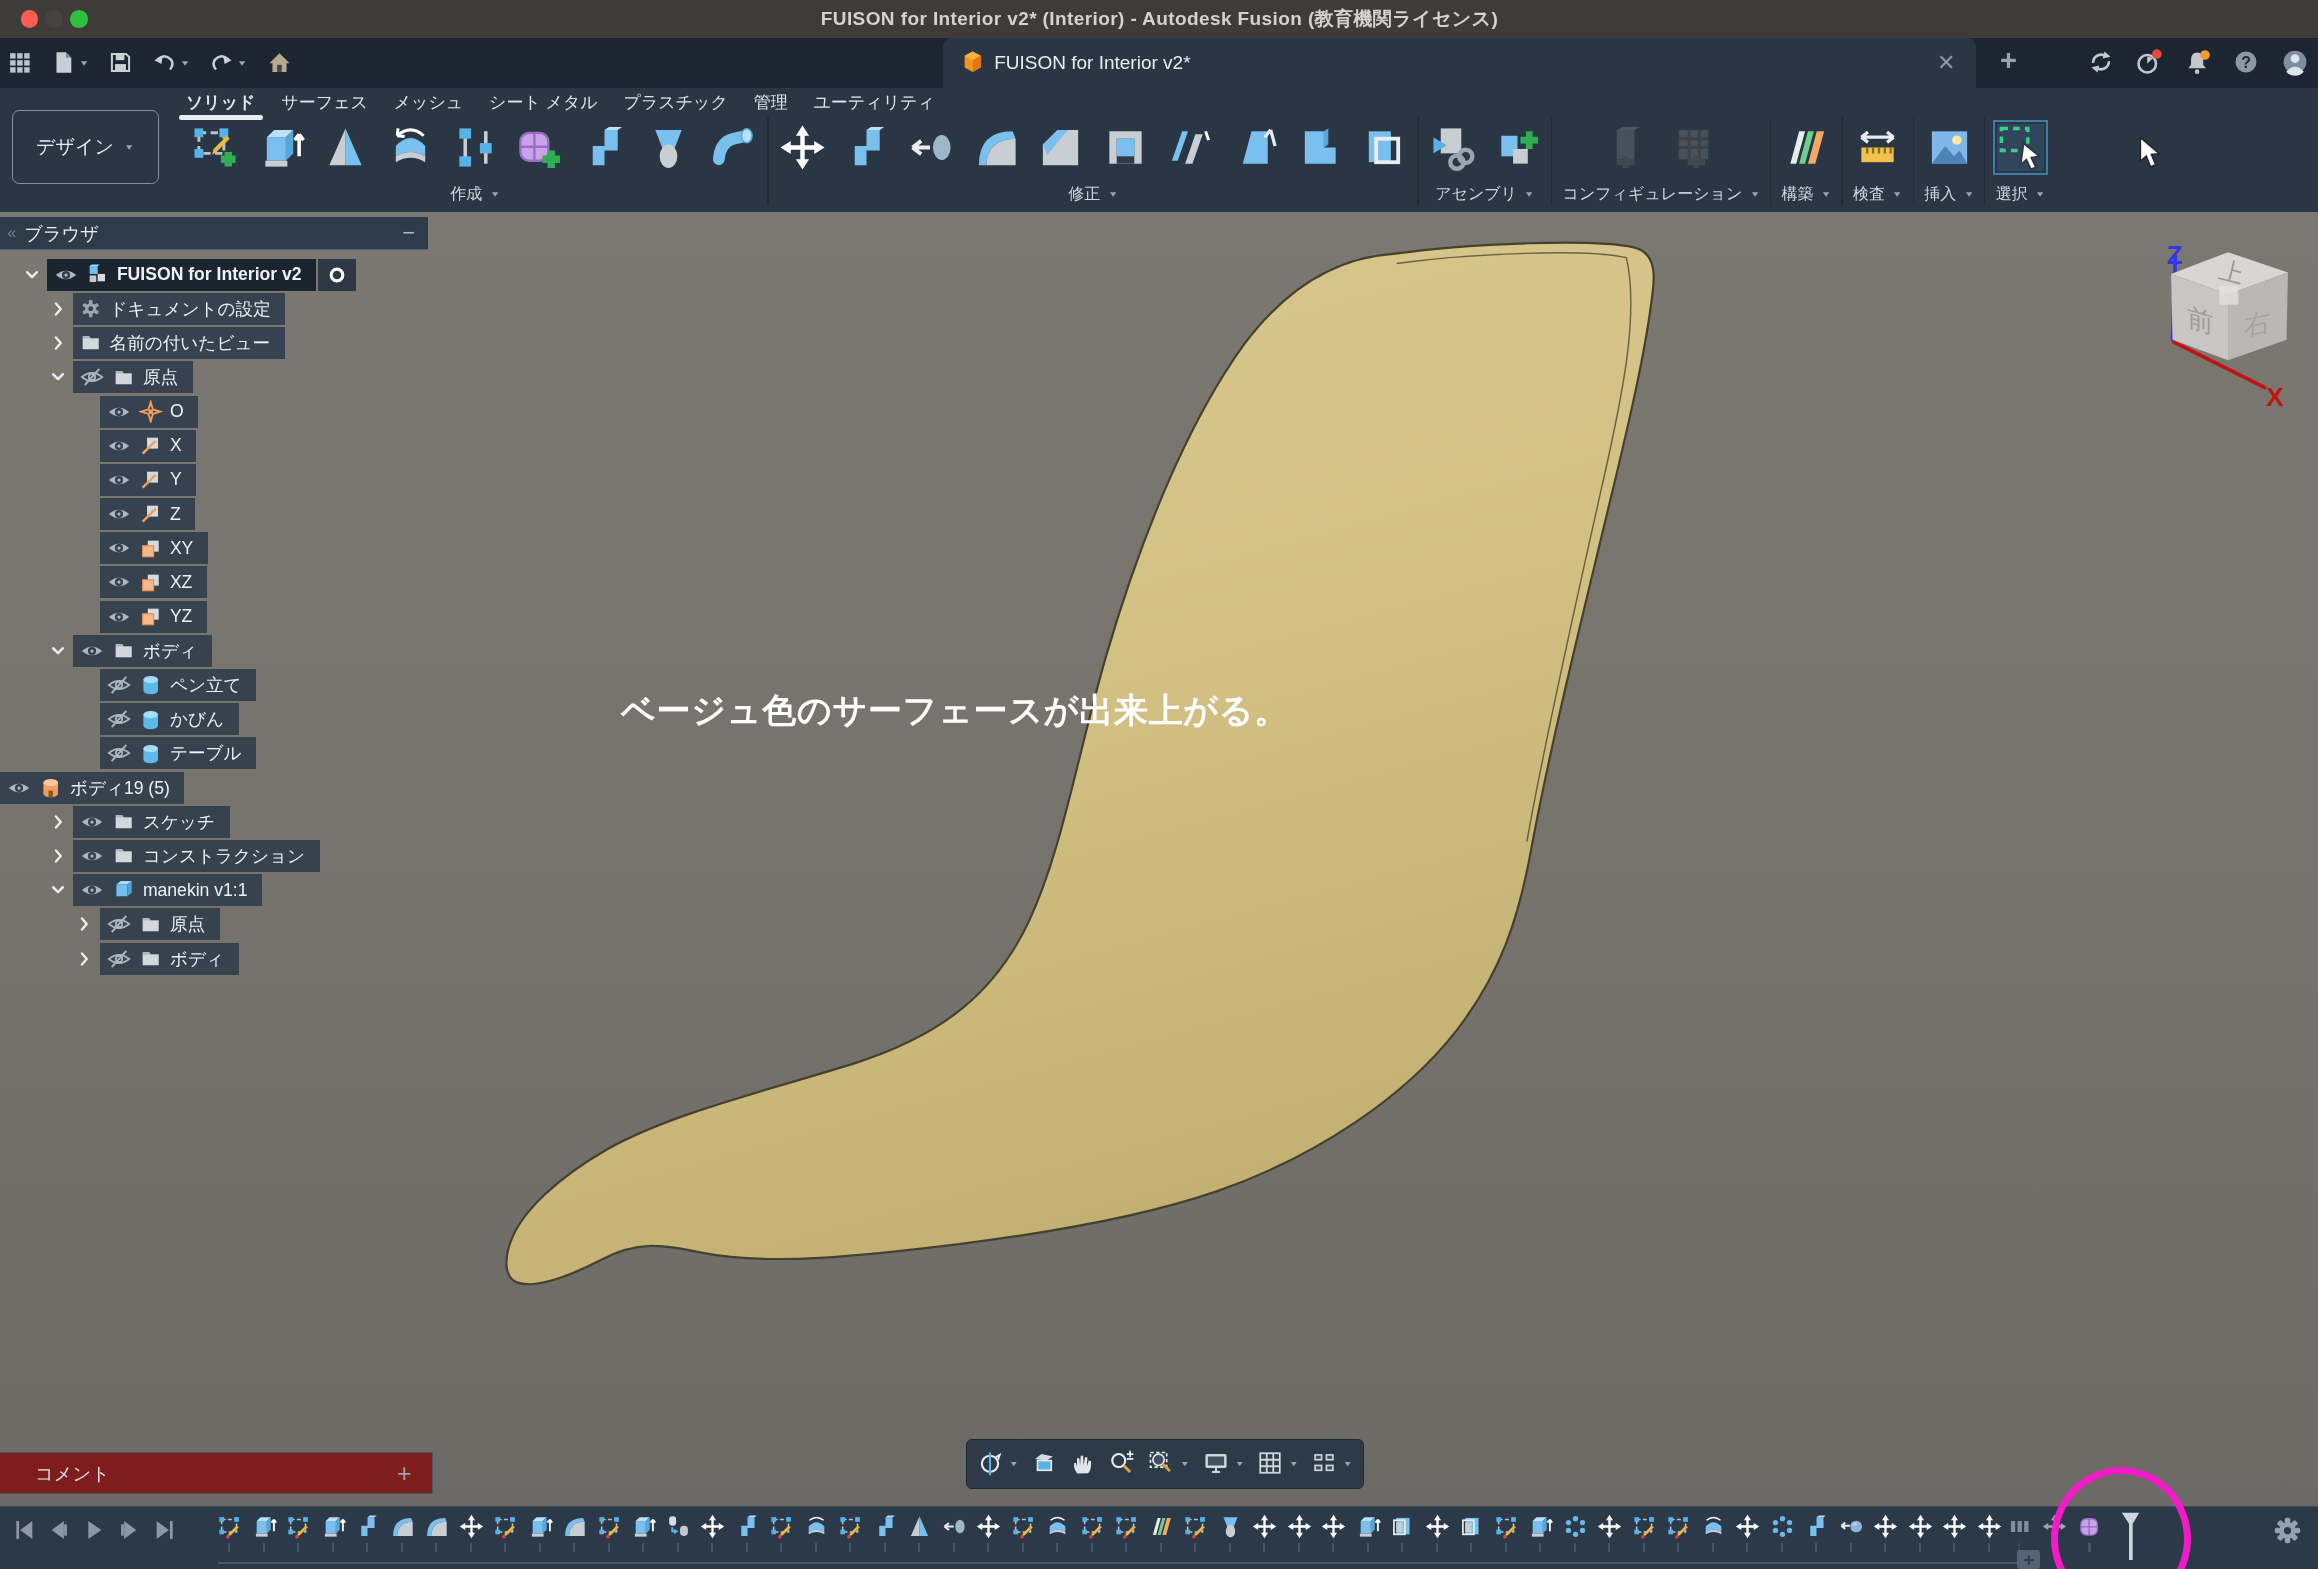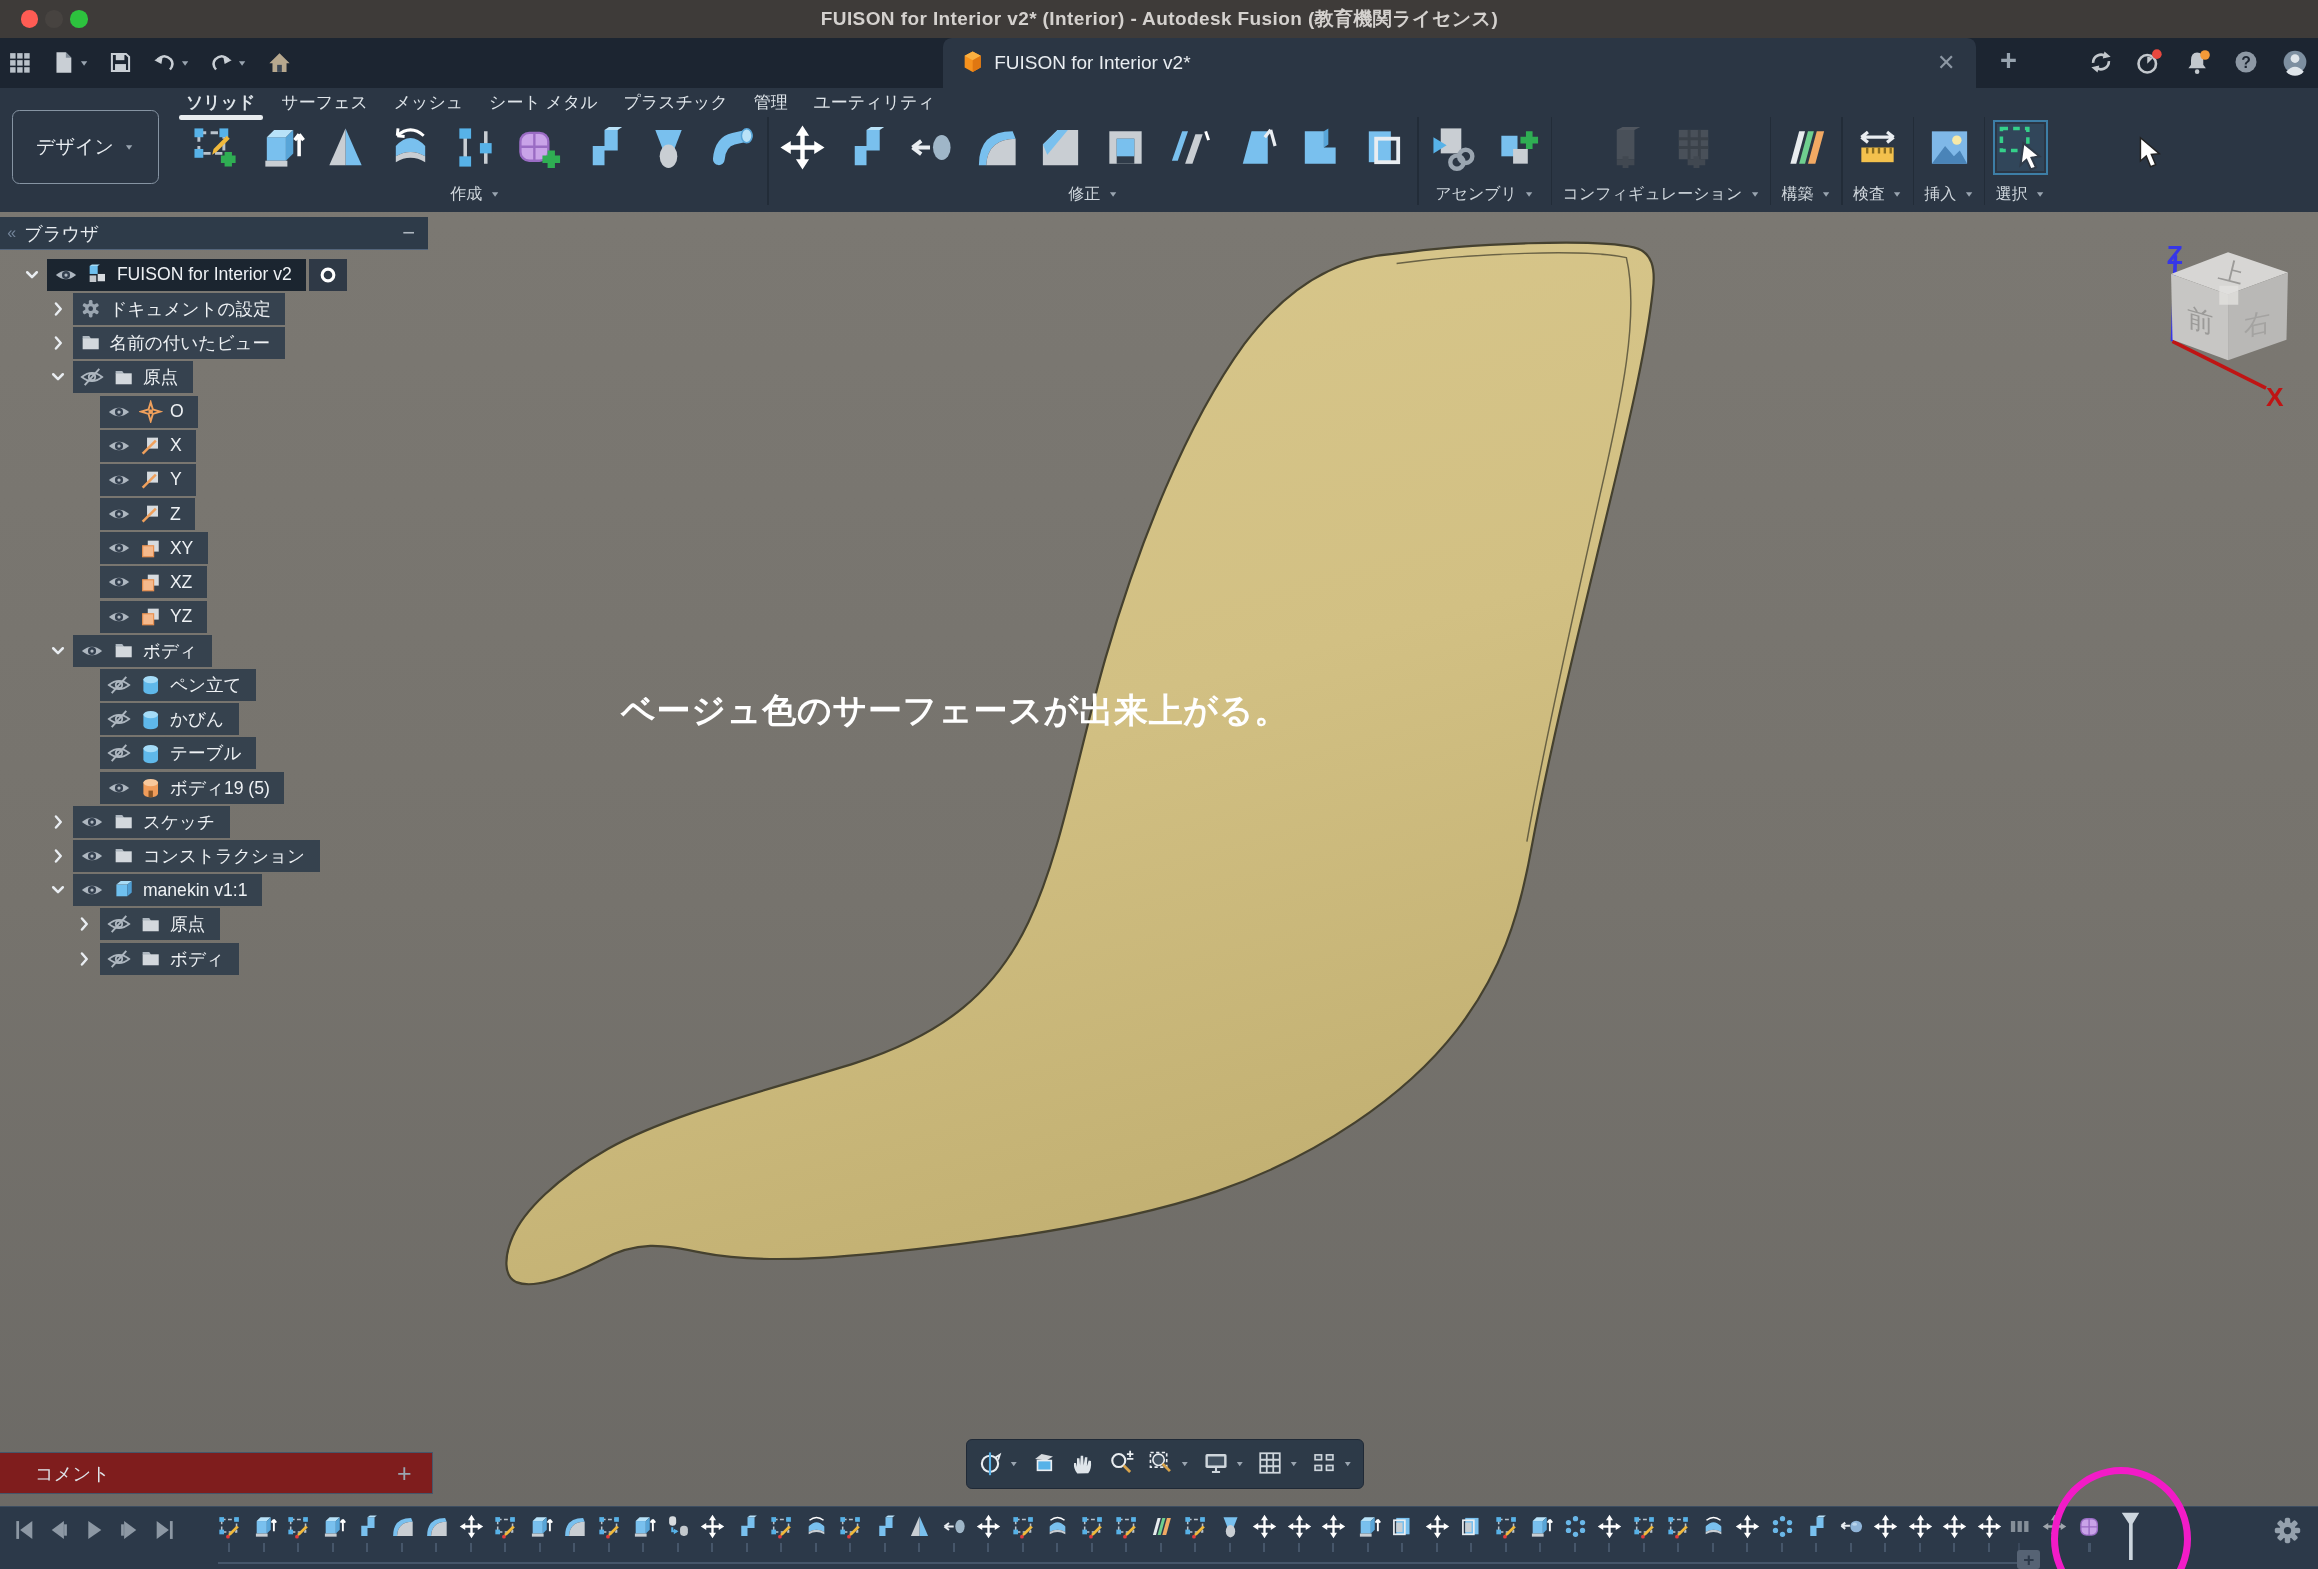--- a/index.html
+++ b/index.html
@@ -54,21 +54,21 @@
   #browser-header{height:32px;background:#2e3b49;border-bottom:1.5px solid #53647a;
        display:flex;align-items:center;font-size:18.3px;}
   #browser-header .hdr-collapse{color:#74859a;font-size:16px;padding:0 10.2px 0 7.3px;letter-spacing:-2.2px;}
   #browser-header .hdr-min{margin-left:auto;color:#aeb7c0;font-size:22px;padding-right:13px;}
   #tree{margin-top:8.8px;display:flex;flex-direction:column;gap:2.2px;}
   .trow{position:relative;height:32px;display:flex;align-items:center;}
   .texp{position:absolute;width:22px;height:22px;}
   .texp svg{width:22px;height:22px;}
   .trowbg{display:inline-flex;align-items:center;height:32px;background:rgba(50,63,77,.94);
           padding:0 14.6px 0 5.9px;gap:7.3px;font-size:17.6px;color:#eef1f4;}
-  .trow.sel .trowbg{background:rgba(24,34,45,.97);font-weight:normal;text-align:center;}
+  .trow.sel .trowbg{background:rgba(24,34,45,.97);font-weight:bold;text-align:center;}
   .tico{width:23.4px;height:23.4px;}
   .tico svg{width:23.4px;height:23.4px;}
   .teye{width:26px;height:26px;}
   .teye svg{width:26px;height:26px;}
   .tradio{display:inline-flex;align-items:center;justify-content:center;width:38px;height:32px;
           background:rgba(43,54,67,.95);margin-left:2.2px;}
   .tradio svg{width:22px;height:22px;}
   
   #comments{position:absolute;left:0;top:1452px;width:433px;height:42px;background:#7f1d1d;
             border:0.7px solid #46566a;border-left:none;display:flex;align-items:center;z-index:20;
@@ -733,21 +733,21 @@
                 <circle cx="16" cy="16" r="4" fill="none" stroke="#aeb7c0" stroke-width="2.2"></circle>
                 <path d="M7 26 L25 6" stroke="#aeb7c0" stroke-width="2.4"></path>
               </svg></span>
             <span class="tico"><svg viewBox="0 0 32 32">
                 <path d="M6 9 v15 a10 5 0 0 0 20 0 V9" fill="#5fb8ea"></path>
                 <ellipse cx="16" cy="9" rx="10" ry="5" fill="#a5dcf8"></ellipse>
               </svg></span>
             <span>テーブル</span>
           </span>
         </div>
-        <div class="trow" style="padding-left: 100px;">
+        <div class="trow" style="">
           <span class="trowbg">
             <span class="teye"><svg viewBox="0 0 32 32">
                 <path d="M3.5 16 Q16 5.5 28.5 16 Q16 26.5 3.5 16Z" fill="#aeb7c0"></path>
                 <circle cx="16" cy="16" r="5" fill="#333f4e"></circle>
                 <circle cx="16" cy="16" r="2" fill="#aeb7c0"></circle>
               </svg></span>
             <span class="tico"><svg viewBox="0 0 32 32">
                 <path d="M6 9 v15 a10 5 0 0 0 20 0 V9" fill="#f09c5a"></path>
                 <ellipse cx="16" cy="9" rx="10" ry="5" fill="#f8c89c"></ellipse>
                 <rect x="13" y="20" width="6" height="9" fill="#8a5526"></rect>

